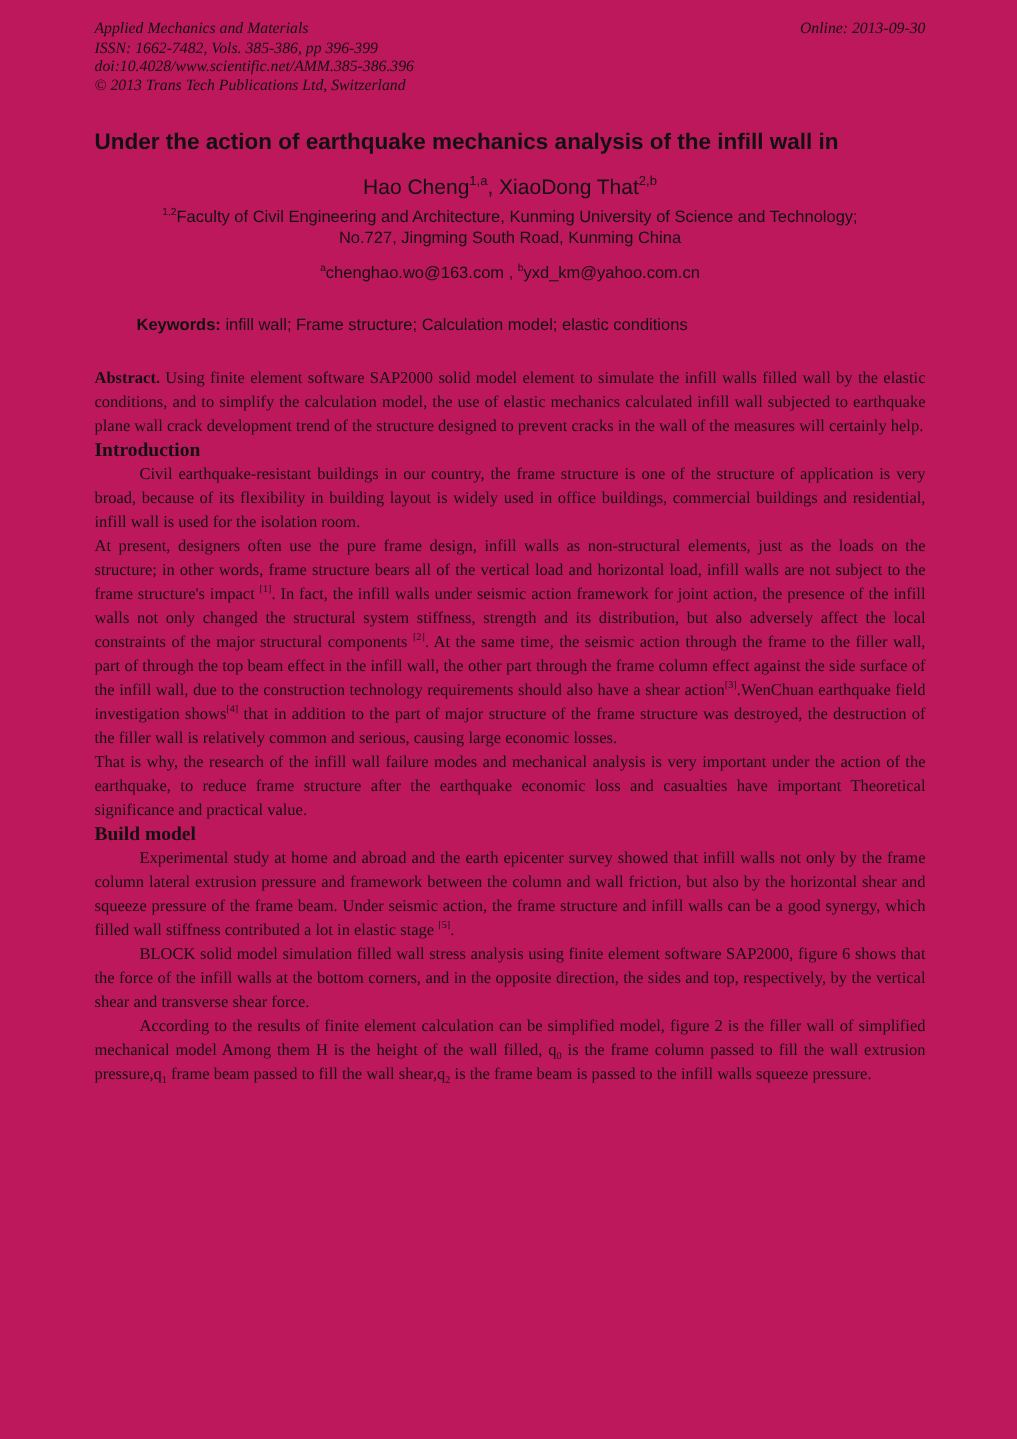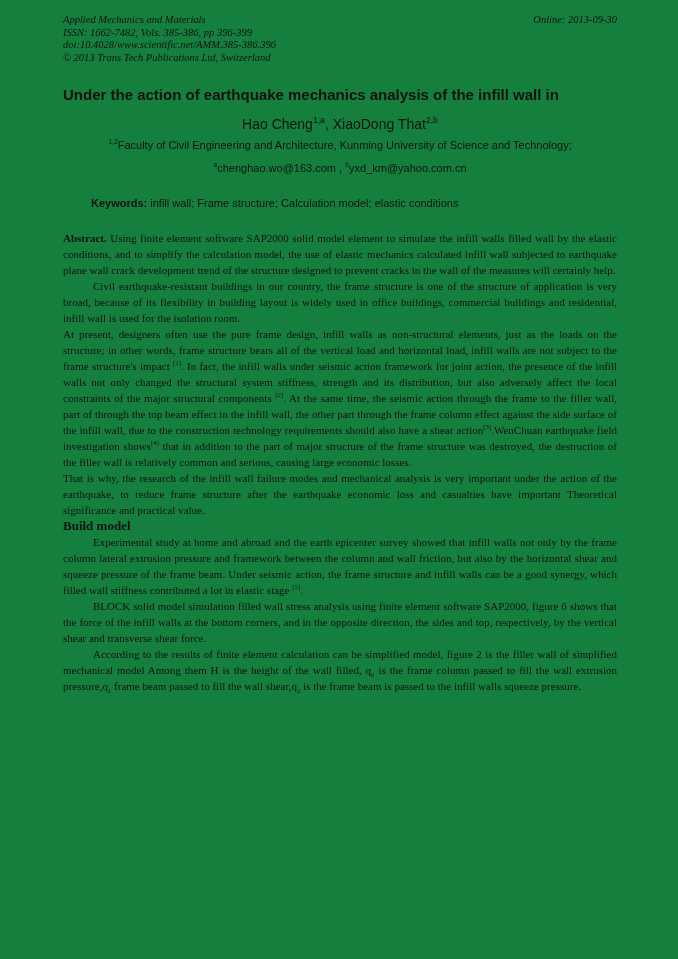--- a/index.html
+++ b/index.html
@@ -1,21 +1,21 @@
 <!DOCTYPE html>
 <html><head>
 <meta charset="utf-8">
 <style>
   html, body { margin: 0; padding: 0; background: #e8e8e8; }
   .page {
     position: relative;
     width: 678px;
     height: 959px;
     margin: 0 auto;
-    background: #15803d;
+    background: #be185d;
     color: #111111;
     box-sizing: border-box;
     padding: 14px 61px 0 63px;
     overflow: hidden;
   }
   
   .jheader {
     display: flex;
     justify-content: space-between;
     align-items: flex-start;
@@ -108,27 +108,29 @@
     <div class="hline">Online: 2013-09-30</div>
   </div>
 
   <div class="title">
     <div>Under the action of earthquake mechanics analysis of the infill wall in</div>
   </div>
 
   <div class="authors"><span>Hao Cheng</span><sup>1,a</sup><span>, XiaoDong That</span><sup>2,b</sup></div>
 
   <div class="affil"><sup>1,2</sup><span>Faculty of Civil Engineering and Architecture, Kunming University of Science and Technology;</span></div>
+  <div class="affil2">No.727, Jingming South Road, Kunming China</div>
 
   <div class="emails"><sup>a</sup><span>chenghao.wo@163.com , </span><sup>b</sup><span>yxd_km@yahoo.com.cn</span></div>
 
   <div class="keywords"><span class="b">Keywords: </span><span>infill wall; Frame structure; Calculation model; elastic conditions</span></div>
 
   <p class="bodypara abstract"><span class="b">Abstract. </span><span>Using finite element software SAP2000 solid model element to simulate the infill walls filled wall by the elastic conditions, and to simplify the calculation model, the use of elastic mechanics calculated infill wall subjected to earthquake plane wall crack development trend of the structure designed to prevent cracks in the wall of the measures will certainly help.</span></p>
 
+  <h2 class="shead h-intro">Introduction</h2>
   <p class="bodypara indent"><span>Civil earthquake-resistant buildings in our country, the frame structure is one of the structure of application is very broad, because of its flexibility in building layout is widely used in office buildings, commercial buildings and residential, infill wall is used for the isolation room.</span></p>
   <p class="bodypara"><span>At present, designers often use the pure frame design, infill walls as non-structural elements, just as the loads on the structure; in other words, frame structure bears all of the vertical load and horizontal load, infill walls are not subject to the frame structure's impact </span><sup>[1]</sup><span>. In fact, the infill walls under seismic action framework for joint action, the presence of the infill walls not only changed the structural system stiffness, strength and its distribution, but also adversely affect the local constraints of the major structural components </span><sup>[2]</sup><span>. At the same time, the seismic action through the frame to the filler wall, part of through the top beam effect in the infill wall, the other part through the frame column effect against the side surface of the infill wall, due to the construction technology requirements should also have a shear action</span><sup>[3]</sup><span>.WenChuan earthquake field investigation shows</span><sup>[4]</sup><span> that in addition to the part of major structure of the frame structure was destroyed, the destruction of the filler wall is relatively common and serious, causing large economic losses.</span></p>
   <p class="bodypara"><span>That is why, the research of the infill wall failure modes and mechanical analysis is very important under the action of the earthquake, to reduce frame structure after the earthquake economic loss and casualties have important Theoretical significance and practical value.</span></p>
 
   <h3 class="shead h-build">Build model</h3>
   <p class="bodypara indent"><span>Experimental study at home and abroad and the earth epicenter survey showed that infill walls not only by the frame column lateral extrusion pressure and framework between the column and wall friction, but also by the horizontal shear and squeeze pressure of the frame beam. Under seismic action, the frame structure and infill walls can be a good synergy, which filled wall stiffness contributed a lot in elastic stage </span><sup>[5]</sup><span>.</span></p>
   <p class="bodypara indent"><span>BLOCK solid model simulation filled wall stress analysis using finite element software SAP2000, figure 6 shows that the force of the infill walls at the bottom corners, and in the opposite direction, the sides and top, respectively, by the vertical shear and transverse shear force.</span></p>
   <p class="bodypara indent"><span>According to the results of finite element calculation can be simplified model, figure 2 is the filler wall of simplified mechanical model Among them H is the height of the wall filled, q</span><sub>0</sub><span> is the frame column passed to fill the wall extrusion pressure,q</span><sub>1</sub><span> frame beam passed to fill the wall shear,q</span><sub>2</sub><span> is the frame beam is passed to the infill walls squeeze pressure.</span></p>
 
 </div>

